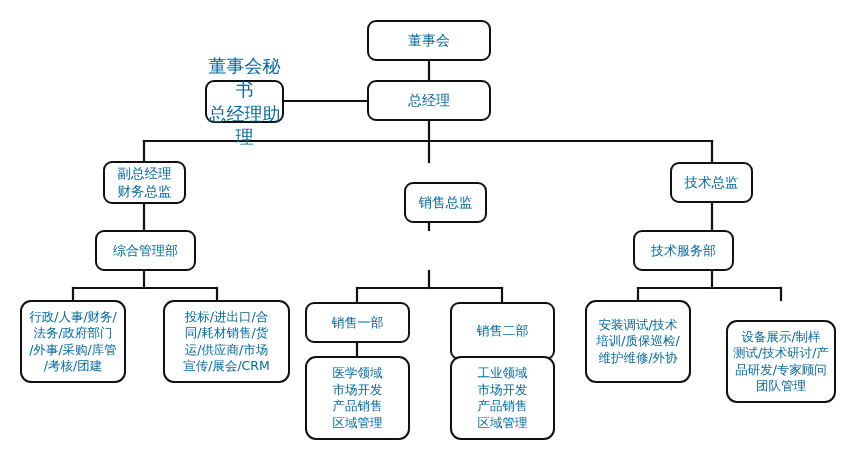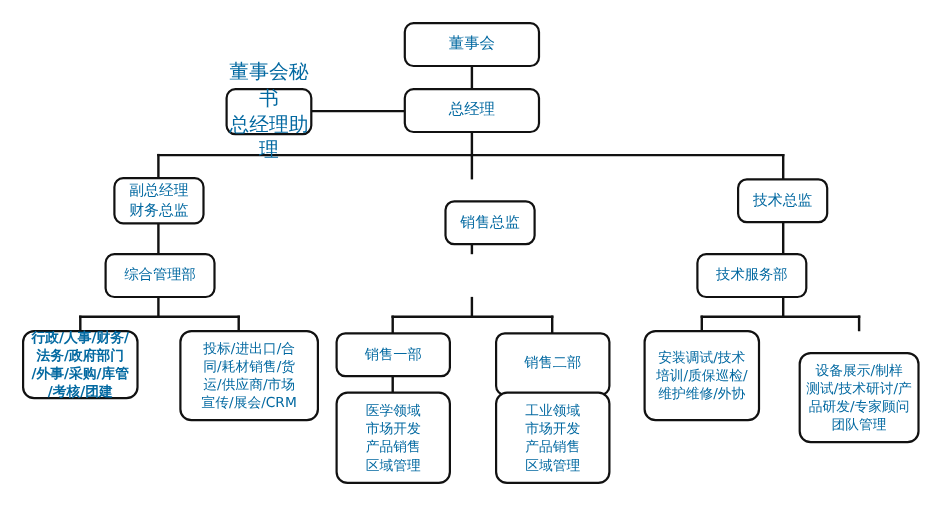--- a/index.html
+++ b/index.html
@@ -107,21 +107,21 @@
 
   <div class="node lvl2" style="left: 404px; top: 162px; width: 83px; height: 41px; margin-top: 20px;">销售总监</div>
 
   <div class="node lvl2" style="left: 670px; top: 162px; width: 83px; height: 41px;">技术总监</div>
 
   <div class="node lvl3" style="left: 95px; top: 230px; width: 101px; height: 41px;">综合管理部</div>
 
 
   <div class="node lvl3" style="left: 633px; top: 230px; width: 101px; height: 41px;">技术服务部</div>
 
-  <div class="node leaf" style="left: 20px; top: 300px; width: 106px; height: 63px; font-weight: bold;">行政/人事/财务/
+  <div class="node leaf" style="left: 20px; top: 300px; width: 106px; height: 83px;">行政/人事/财务/
 法务/政府部门
 /外事/采购/库管
 /考核/团建</div>
 
   <div class="node leaf" style="left: 163px; top: 300px; width: 127px; height: 83px;">投标/进出口/合
 同/耗材销售/货
 运/供应商/市场
 宣传/展会/CRM</div>
 
   <div class="node lvl4" style="left: 305px; top: 302px; width: 105px; height: 41px;">销售一部</div>

